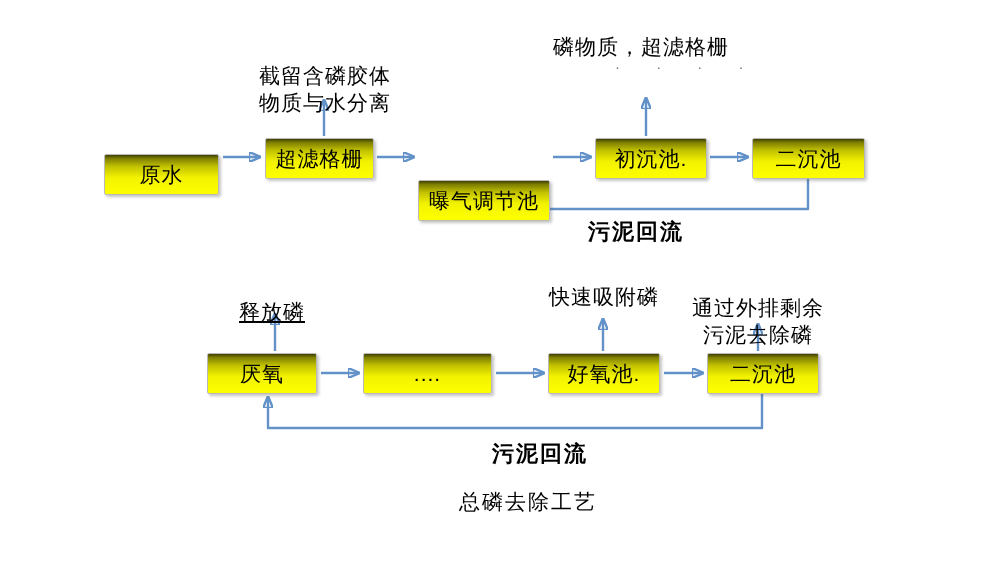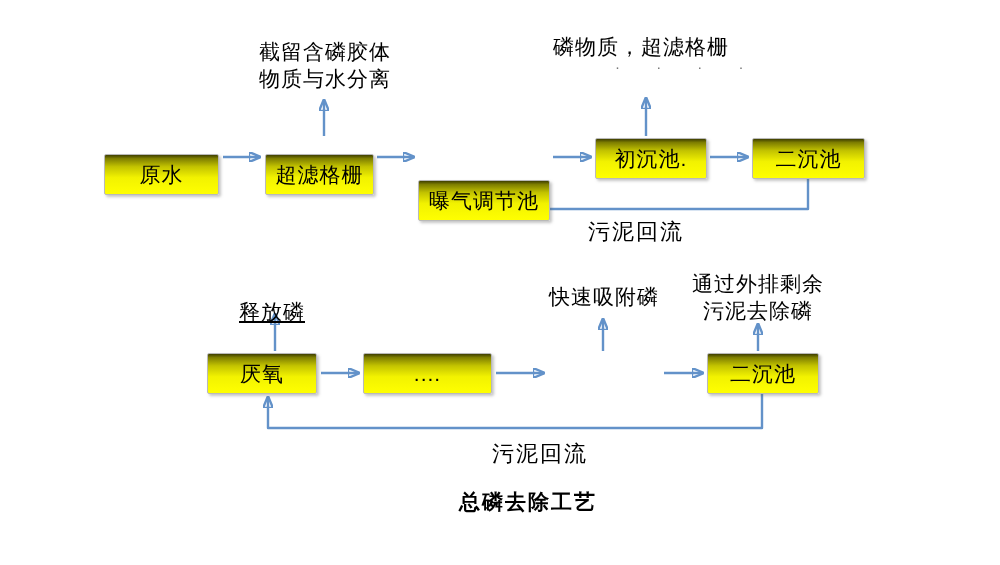--- a/index.html
+++ b/index.html
@@ -11,24 +11,24 @@
   .connectors path{fill:none;stroke:#6392c9;stroke-width:2.4;stroke-linejoin:round;}
   .box{
     position:absolute;height:39px;
     background:linear-gradient(180deg,#3f3f00 0%,#7e7e00 9%,#c3c300 30%,#f2f200 58%,#ffff00 100%);
     border:1px solid #b9b9b9;border-radius:2px;
     box-shadow:2px 2px 3px rgba(90,90,90,0.35);
     display:flex;align-items:center;justify-content:center;
     font-size:21px;letter-spacing:1px;white-space:nowrap;
   }
   .ann{position:absolute;font-size:21px;line-height:27px;letter-spacing:1px;white-space:nowrap;}
-  .ann.center{text-align:center;}
+  .ann.center{text-align:center;margin-top:24px;}
   .dots{font-size:15px;color:#777;letter-spacing:16px;padding-left:62px;line-height:14px;}
-  .fb-label{position:absolute;font-size:22px;letter-spacing:2px;white-space:nowrap;}
-  .caption{position:absolute;font-size:21px;font-weight:700;letter-spacing:2px;white-space:nowrap;}
+  .fb-label{position:absolute;font-size:22px;letter-spacing:2px;white-space:nowrap;font-weight:bold;}
+  .caption{position:absolute;font-size:21px;font-weight:400;letter-spacing:2px;white-space:nowrap;}
 </style>
 </head>
 <body>
 
 <div class="stage">
 
   <svg class="connectors" viewBox="0 0 1000 565">
     <defs>
       <marker id="ah" viewBox="0 0 12 10" refX="11" refY="5" markerWidth="12" markerHeight="10" orient="auto" markerUnits="userSpaceOnUse">
         <path d="M0 0 L12 5 L0 10 Z" fill="#6392c9" stroke="none"></path>
@@ -50,37 +50,38 @@
     <path d="M664 373 L703 373" marker-end="url(#ah)"></path>
 
     <path d="M275 351 L275 314" marker-end="url(#ah)"></path>
     <path d="M603 351 L603 319" marker-end="url(#ah)"></path>
     <path d="M758 351 L758 324" marker-end="url(#ah)"></path>
 
     <path d="M762 394 L762 428 L268 428 L268 397" marker-end="url(#ah)"></path>
   </svg>
 
   <div class="box" style="left:104px;top:138px;width:113px;margin-top:16px;">原水</div>
-  <div class="box" style="left:265px;top:138px;width:107px;margin-top:16px;">超滤格栅</div>
+  <div class="box" style="left:265px;top:138px;width:107px;">超滤格栅</div>
   <div class="box" style="left:418px;top:138px;width:130px;margin-top:42px;">曝气调节池</div>
   <div class="box" style="left:595px;top:138px;width:110px;">初沉池.</div>
   <div class="box" style="left:752px;top:138px;width:111px;">二沉池</div>
 
   <div class="ann center" style="left:240px;top:38px;width:170px;">
     <div>截留含磷胶体</div>
     <div>物质与水分离</div>
   </div>
   <div class="ann" style="left:553px;top:33px;">
     <div>磷物质，超滤格栅</div>
     <div class="dots">· · · ·</div>
   </div>
   <div class="fb-label" style="left:588px;top:217px;">污泥回流</div>
 
   <div class="box" style="left:207px;top:353px;width:108px;">厌氧</div>
   <div class="box" style="left:363px;top:353px;width:127px;">....</div>
+  <div class="box" style="left:548px;top:353px;width:110px;">好氧池.</div>
   <div class="box" style="left:707px;top:353px;width:110px;">二沉池</div>
 
   <div class="ann" style="left:239px;top:298px;text-decoration:underline;">释放磷</div>
   <div class="ann" style="left:549px;top:283px;">快速吸附磷</div>
   <div class="ann center" style="left:688px;top:270px;width:140px;">
     <div>通过外排剩余</div>
     <div>污泥去除磷</div>
   </div>
   <div class="fb-label" style="left:492px;top:439px;">污泥回流</div>
 

